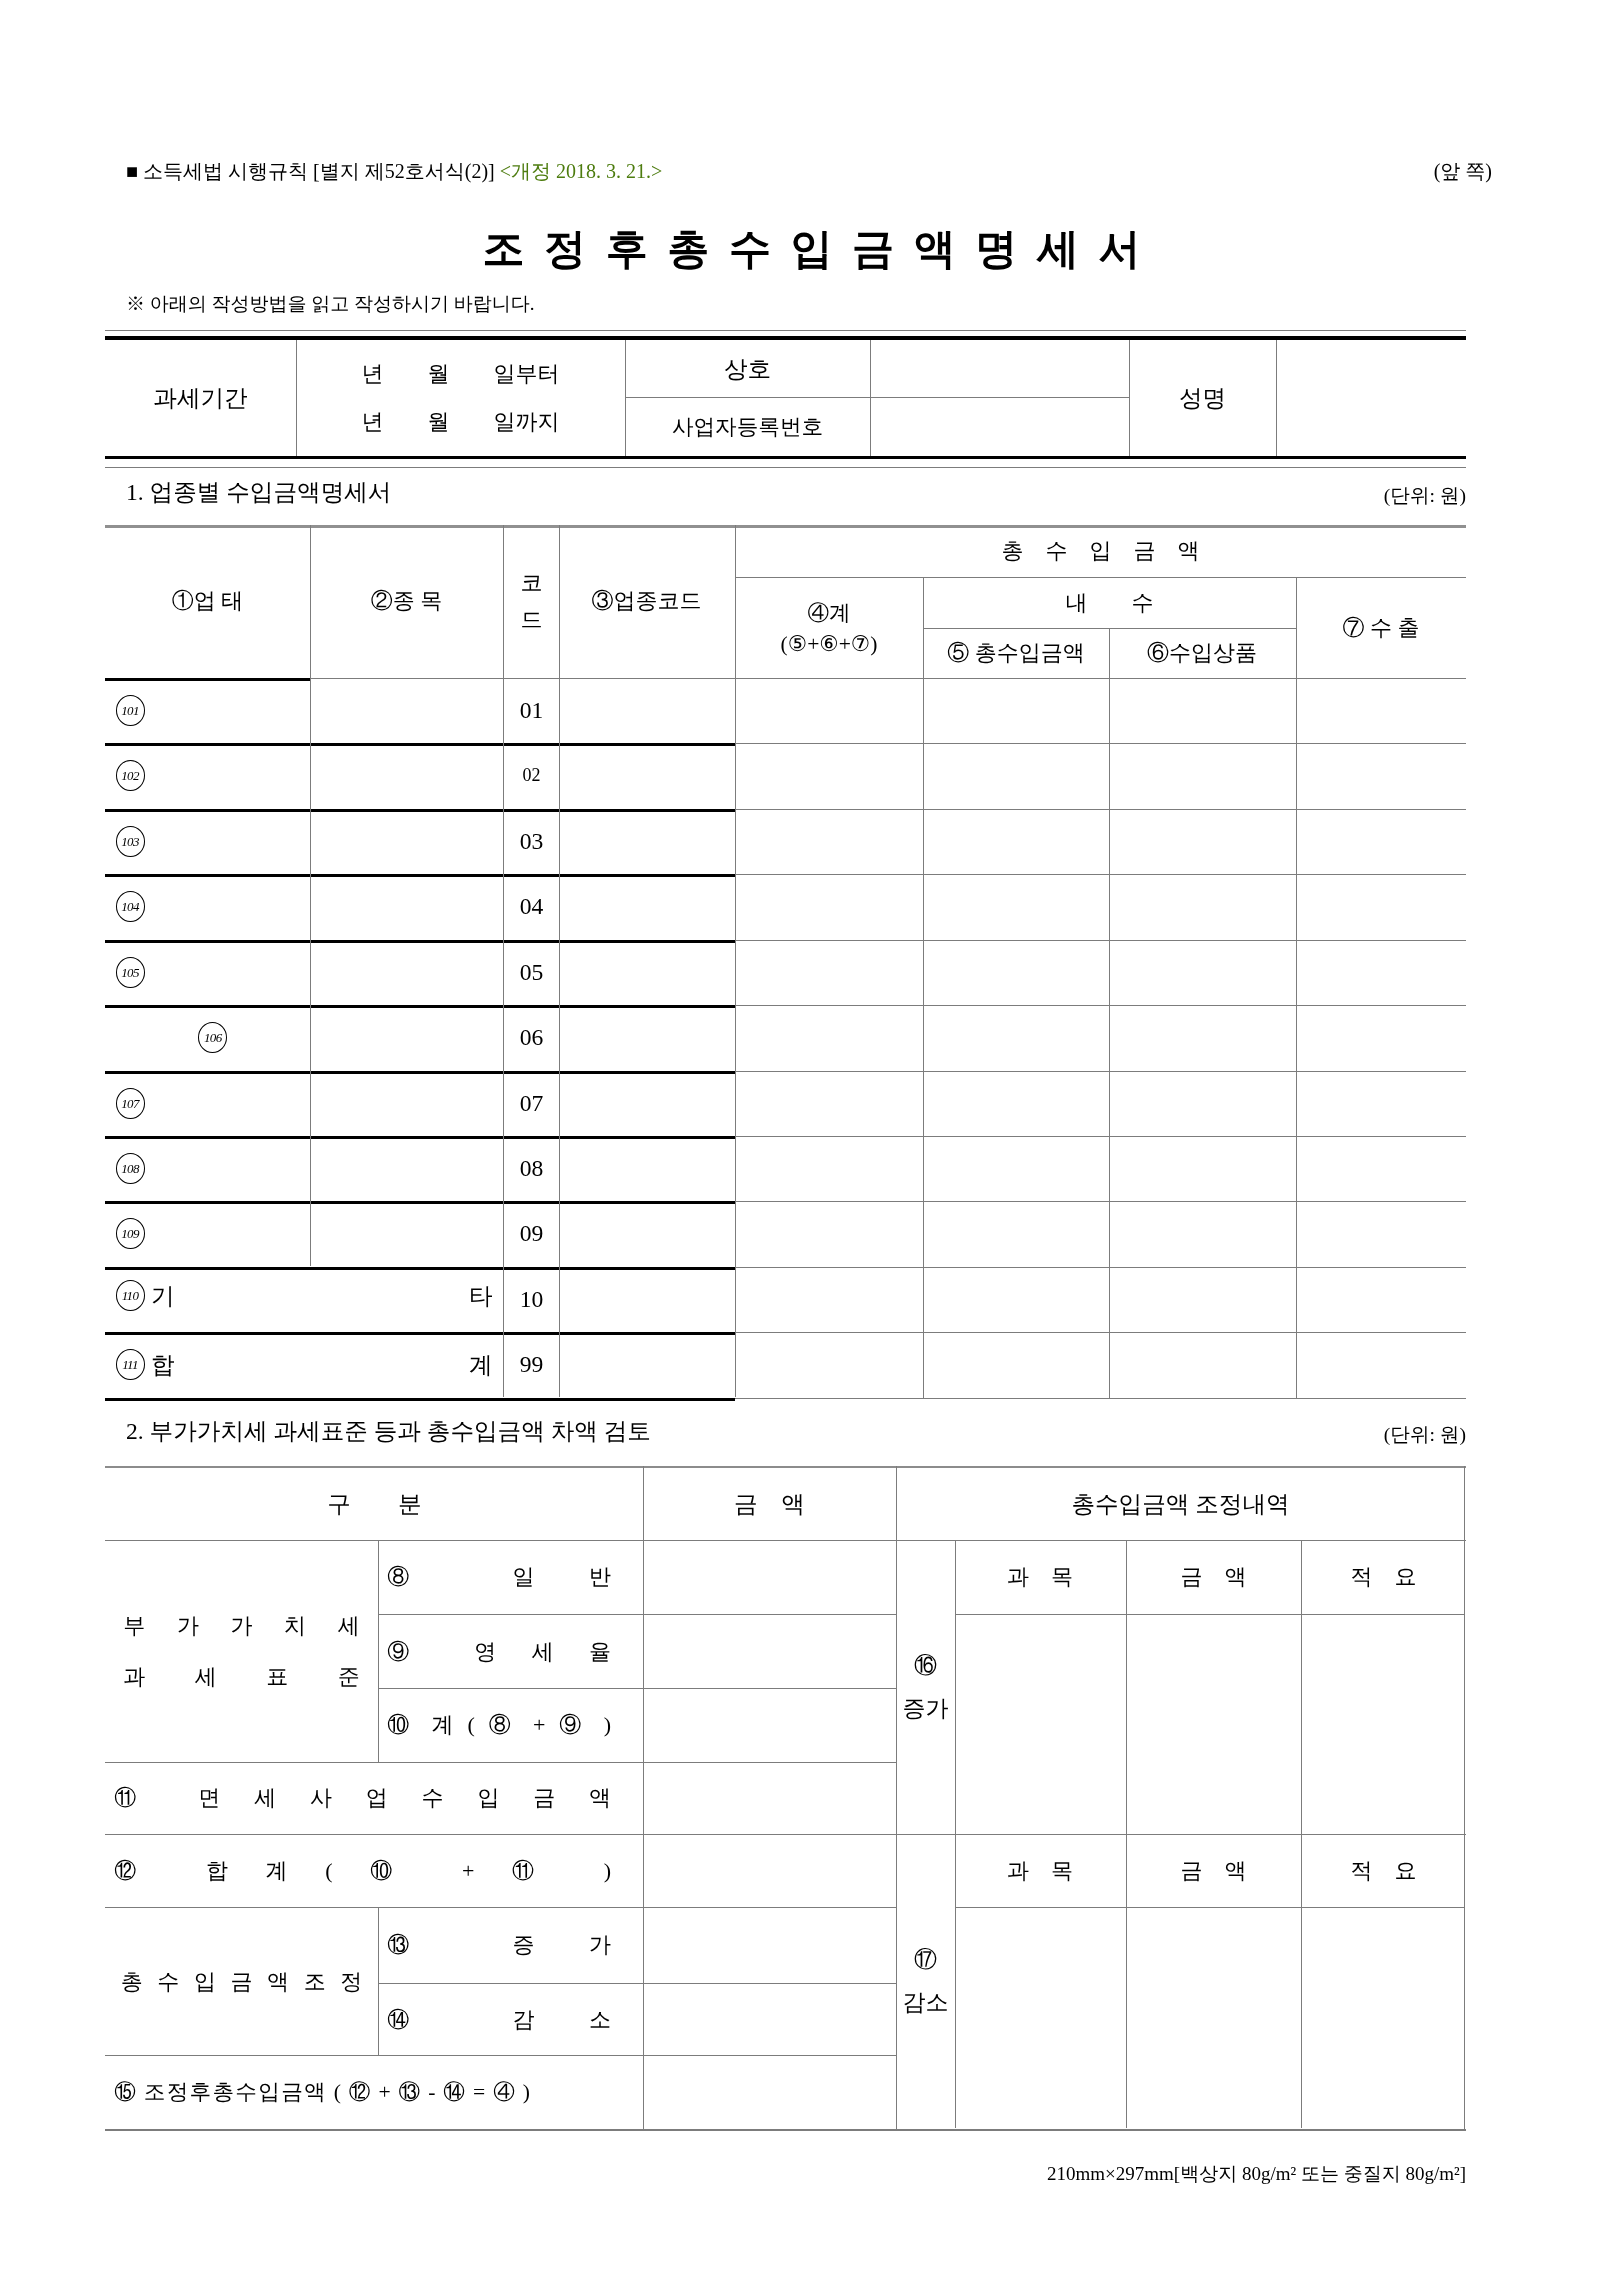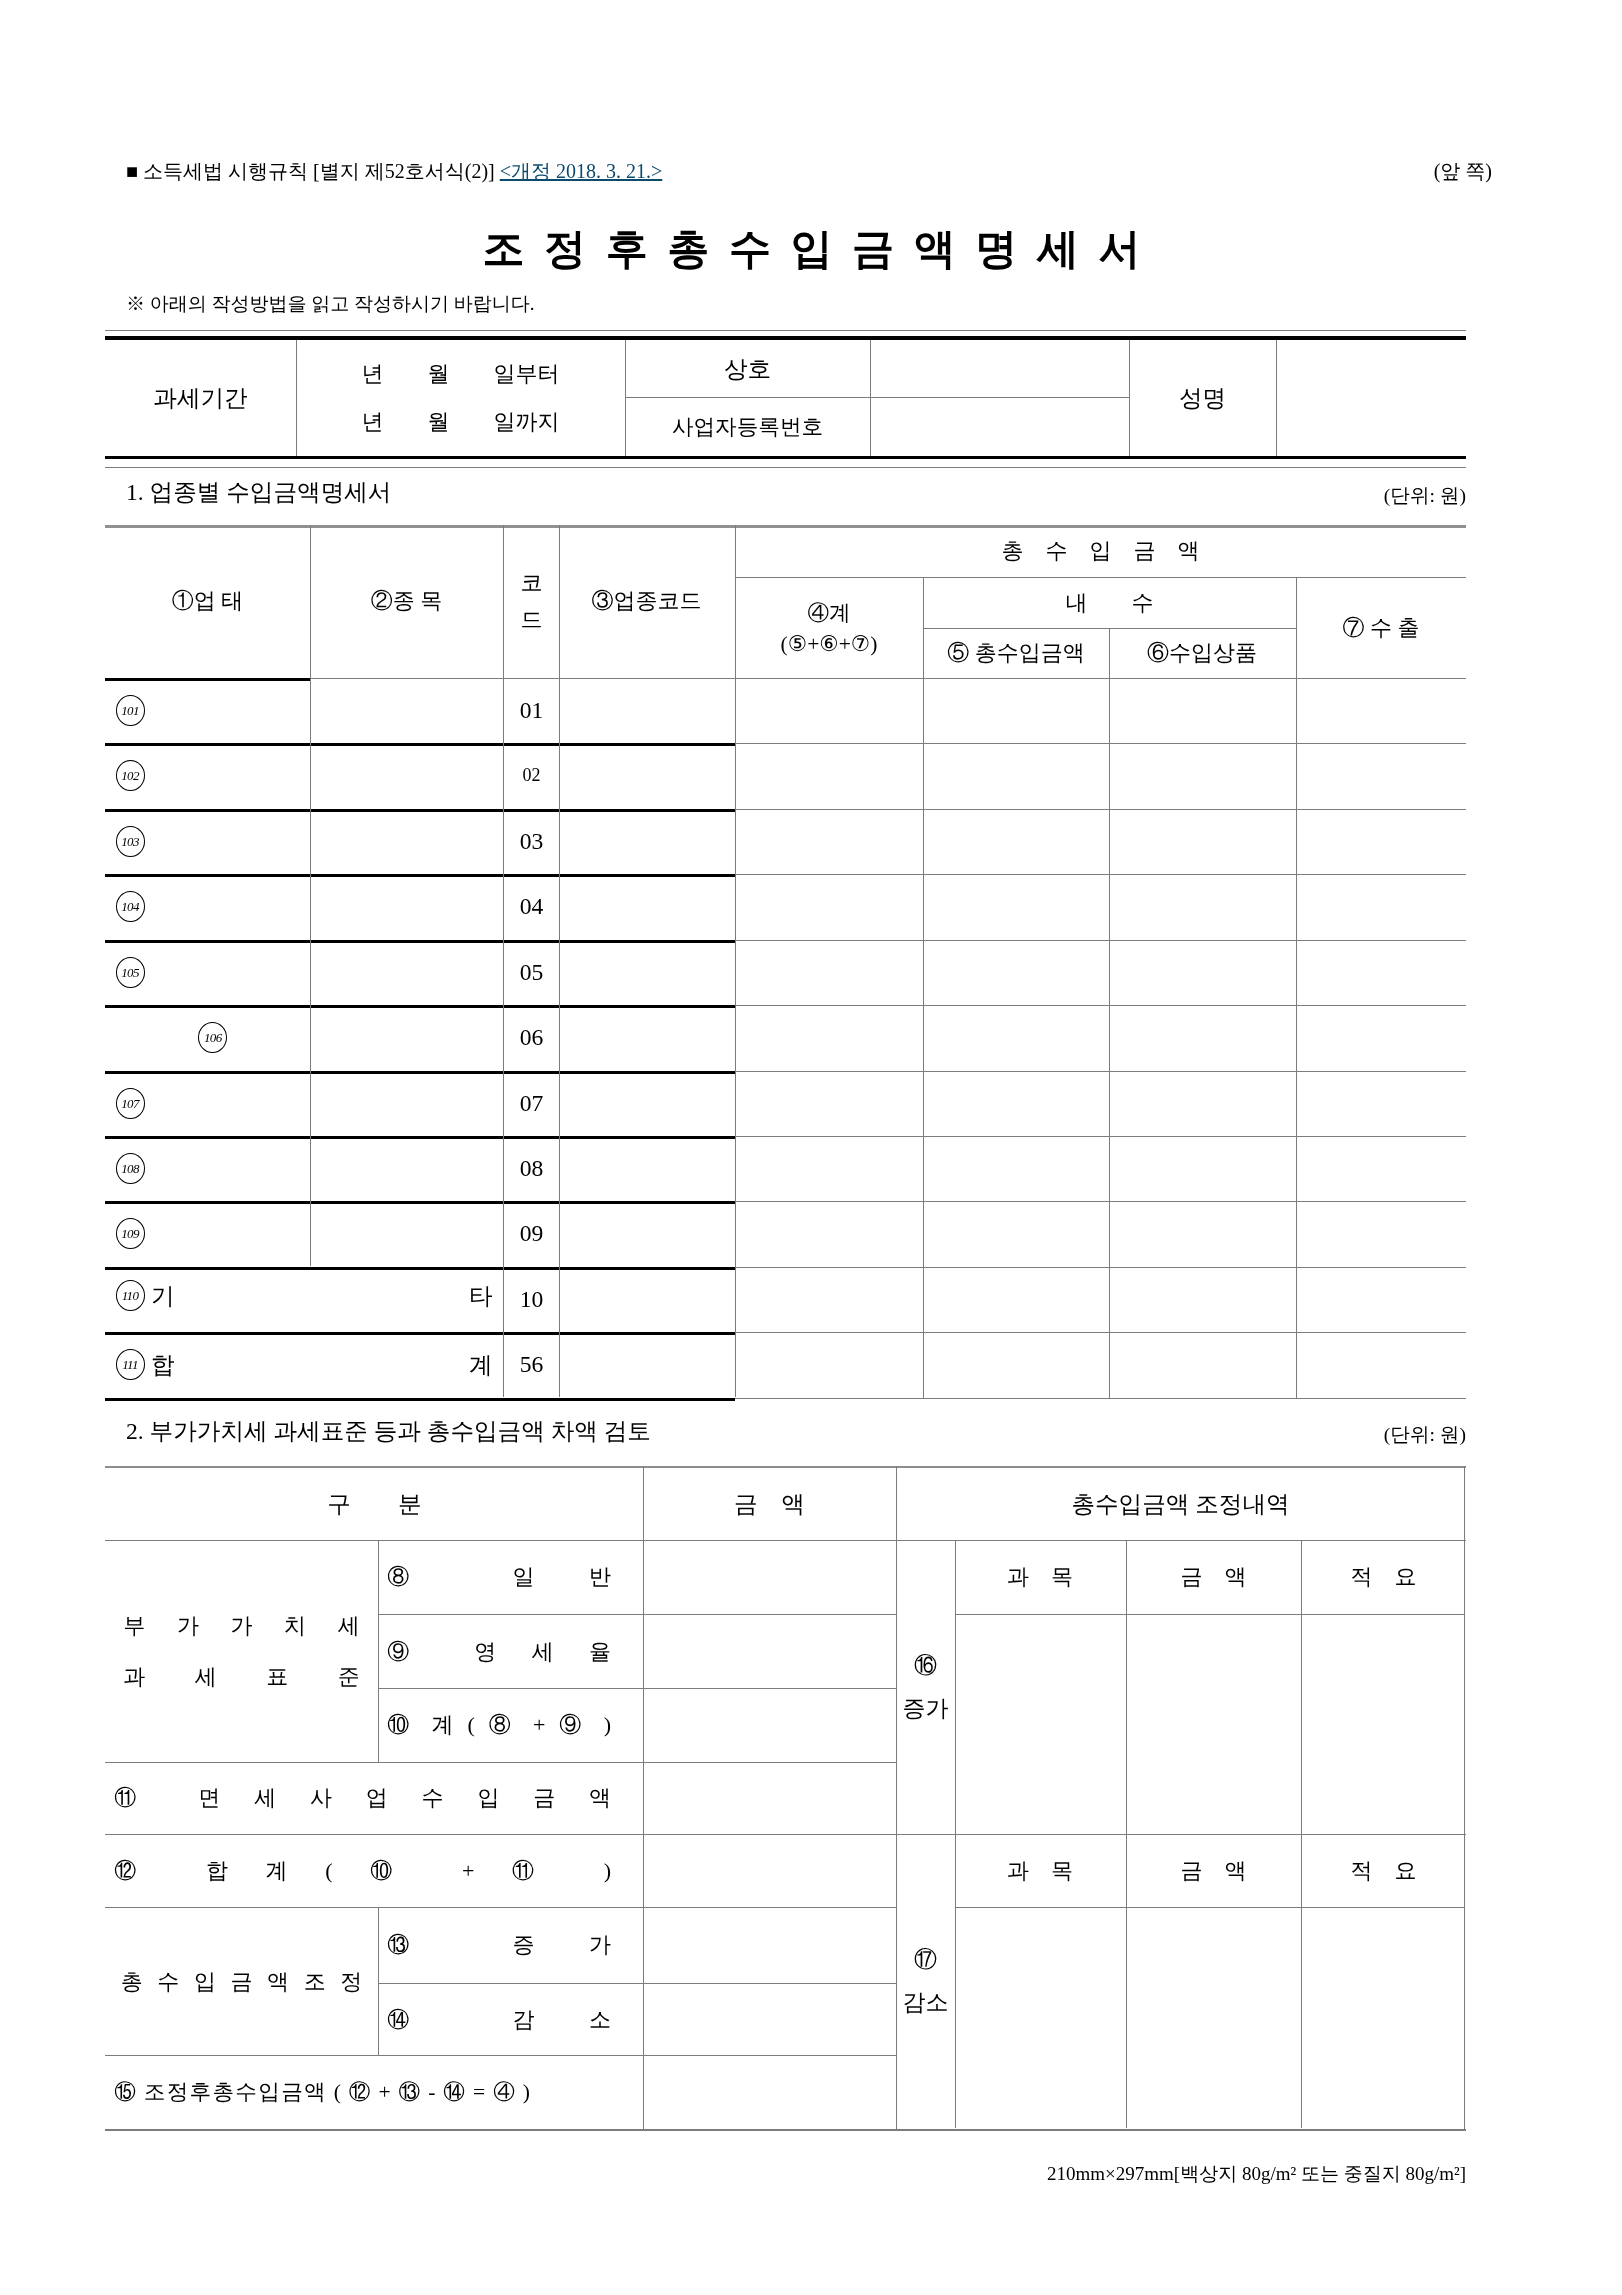--- a/index.html
+++ b/index.html
@@ -7,21 +7,21 @@
   .page { position:relative; width:1623px; height:2295px; background:#fff;
           font-family:"Liberation Serif","DejaVu Serif",serif; color:#000; overflow:hidden; }
   .hl { position:absolute; height:1.3px; background:#7c7c7c; }
   .hlb { position:absolute; height:2.6px; background:#000; }
   .vl { position:absolute; width:1.3px; background:#7c7c7c; }
   .c  { position:absolute; display:flex; align-items:center; justify-content:center;
         white-space:pre; font-size:22px; }
   .jst { position:absolute; display:block; text-align:justify; text-align-last:justify;
          font-size:22px; }
   .txt { position:absolute; white-space:pre; }
-  .blue { color:#0c4a6e;text-decoration:underline; }
+  .blue { color:#4d7c0f; }
   .title { position:absolute; left:0; right:0; top:221px; text-align:center;
            font-size:42px; font-weight:bold; letter-spacing:19.6px; padding-left:19.6px; }
   .circ { display:inline-flex; align-items:center; justify-content:center;
           width:29px; height:31px; border:1.3px solid #000; border-radius:50%;
           font-size:13px; letter-spacing:-0.7px; flex:none;font-style:italic; }
   .vert { width:23.6px; word-break:break-all; line-height:1.7; text-align:center; white-space:normal; }
   .col2 { flex-direction:column; }
 </style>
 </head>
 <body>
@@ -132,21 +132,21 @@
   <div class="c" style="left:105px;top:1267px;width:398px;height:57px;justify-content:space-between;padding:0 10.5px;font-size:23.6px">
     <span style="display:inline-flex;align-items:center;gap:6.5px"><span class="circ">110</span><span>기</span></span>
     <span>타</span>
   </div>
   <div class="c" style="left:503px;top:1267px;width:57px;height:65px;font-size:23.6px">10</div>
 
   <div class="c" style="left:105px;top:1332px;width:398px;height:65px;justify-content:space-between;padding:0 10.5px;font-size:23.6px">
     <span style="display:inline-flex;align-items:center;gap:6.5px"><span class="circ">111</span><span>합</span></span>
     <span>계</span>
   </div>
-  <div class="c" style="left:503px;top:1332px;width:57px;height:65px;font-size:23.6px">56</div>
+  <div class="c" style="left:503px;top:1332px;width:57px;height:65px;font-size:23.6px">99</div>
 
   <div class="txt" style="left:126px;top:1415px;font-size:23.6px">2. 부가가치세 과세표준 등과 총수입금액 차액 검토</div>
   <div class="txt" style="right:157px;top:1421px;font-size:19.6px">(단위: 원)</div>
 
   <div class="hl" style="left:105px;top:1466px;width:1361px;height:2px;background:#8c8c8c"></div>
   <div class="hl" style="left:105px;top:1540px;width:1361px"></div>
   <div class="hl" style="left:378px;top:1614px;width:519px"></div>
   <div class="hl" style="left:955px;top:1614px;width:510px"></div>
   <div class="hl" style="left:378px;top:1688px;width:519px"></div>
   <div class="hl" style="left:105px;top:1762px;width:792px"></div>

